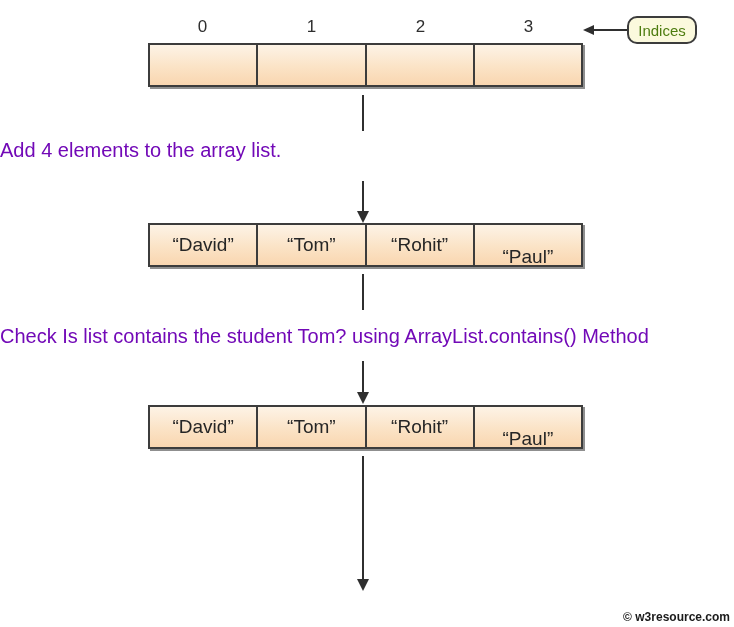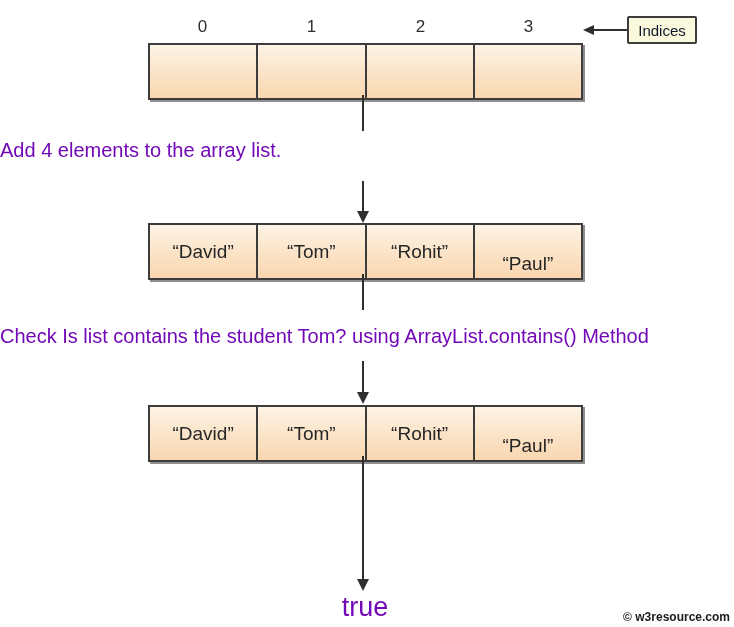--- a/index.html
+++ b/index.html
@@ -24,21 +24,21 @@
     text-align: center;
     font-size: 17px;
     color: #2e2e2e;
     line-height: 22px;
   }
   
   .array {
     position: absolute;
     left: 148px;
     width: 435px;
-    height: 57px;
+    height: 44px;
     display: flex;
     border: 2px solid #3c3c3c;
     box-sizing: border-box;
     box-shadow: 2px 2px 0 #8f8f8f;
     background: linear-gradient(180deg, #fdf3e6 0%, #fbe3c6 55%, #f9d6b0 100%);
   }
   .cell {
     flex: 1;
     border-right: 2px solid #3c3c3c;
     display: flex;
@@ -65,23 +65,23 @@
   }
   
   .indices-box {
     position: absolute;
     left: 627px;
     top: 16px;
     width: 70px;
     height: 28px;
     box-sizing: border-box;
     border: 2px solid #3c3c3c;
-    border-radius: 2px;
+    border-radius: 10px;
     background: #fbf9dd;
-    color: #0f172a;
+    color: #4d7c0f;
     font-size: 15px;
     display: flex;
     align-items: center;
     justify-content: center;
   }
   .indices-line {
     position: absolute;
     left: 592px;
     top: 29px;
     width: 35px;
@@ -172,17 +172,16 @@
   <div class="array" style="top:405px">
     <div class="cell">“David”</div>
     <div class="cell">“Tom”</div>
     <div class="cell">“Rohit”</div>
     <div class="cell">“Paul”</div>
   </div>
 
   <div class="vline" style="top:456px;height:124px"></div>
   <div class="head-down" style="top:579px"></div>
 
-  <div id="result">true</div>
 
   <div id="watermark">© w3resource.com</div>
 
 </div>
 
 </body></html>

